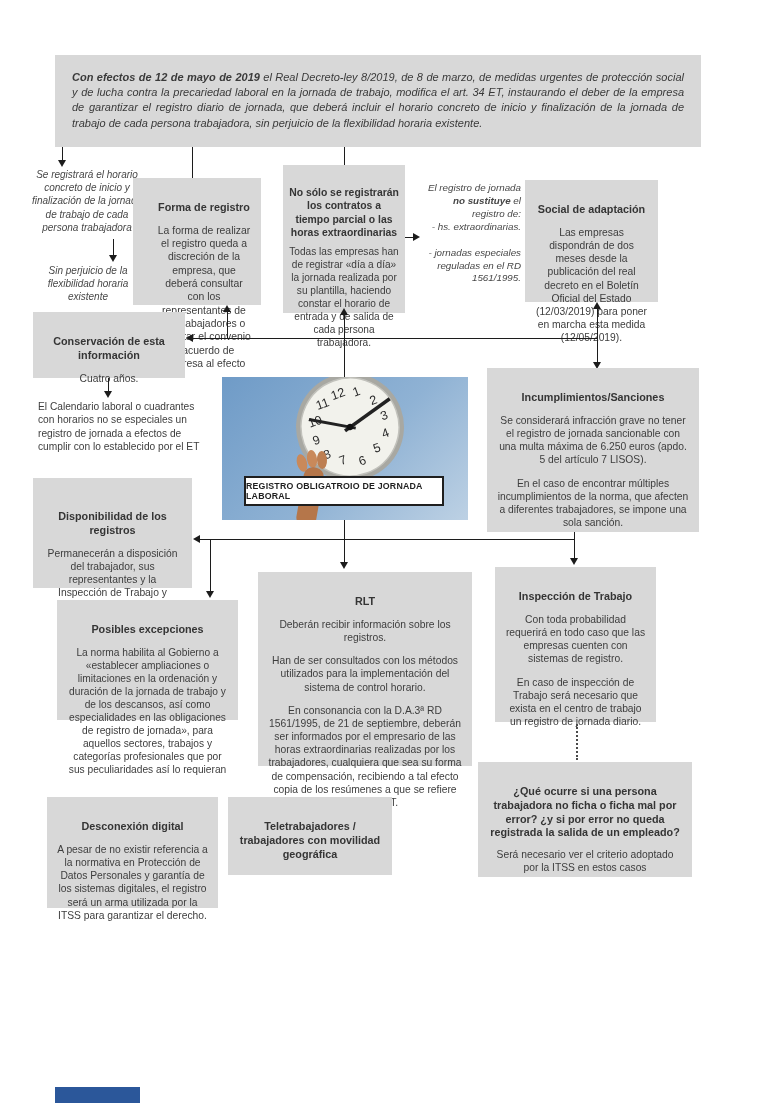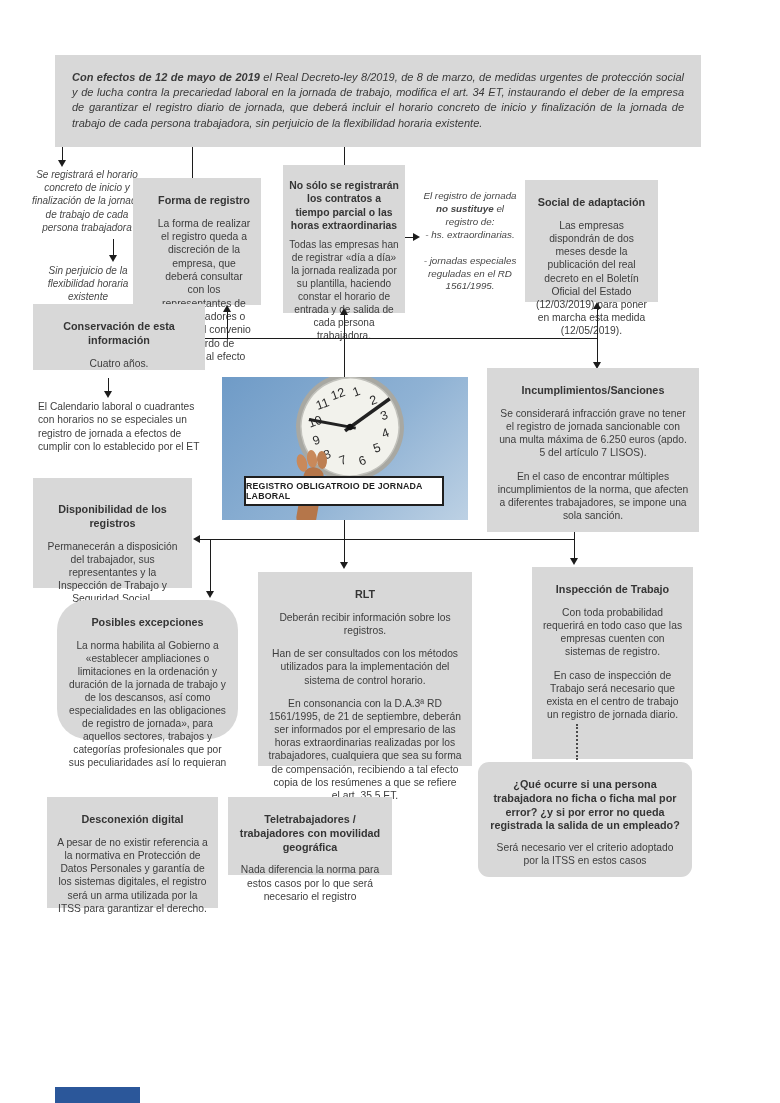--- a/index.html
+++ b/index.html
@@ -1,51 +1,51 @@
 <!DOCTYPE html>
 <html><head>
 <meta charset="utf-8">
 <style>
   html,body{margin:0;padding:0;background:#ffffff;}
   #canvas{position:relative;width:780px;height:1103px;background:#ffffff;
           font-family:"Liberation Sans",sans-serif;color:#3d3d3d;overflow:hidden;}
   .box{position:absolute;background:#d8d8d8;color:#3d3d3d;text-align:center;
        padding:9px 10px;box-sizing:border-box;font-size:10.3px;line-height:1.28;}
-  .box h3{font-size:10.8px;margin:7px 0 9px;font-weight:bold;color:#353535;}
+  .box h3{font-size:10.8px;margin:14px 0 9px;font-weight:bold;color:#353535;}
   .box p{margin:0 0 10px;}
   .box p:last-child{margin-bottom:0;}
   .note{position:absolute;font-style:italic;color:#474747;font-size:10px;line-height:1.32;}
   .plain{position:absolute;color:#3d3d3d;font-size:10.2px;line-height:1.32;}
   .line{position:absolute;background:#1c1c1c;}
   .vline{width:1.4px;}
   .hline{height:1.4px;}
   .ah{position:absolute;width:0;height:0;}
   .ah-up{border-left:4.5px solid transparent;border-right:4.5px solid transparent;border-bottom:7px solid #1c1c1c;}
   .ah-down{border-left:4.5px solid transparent;border-right:4.5px solid transparent;border-top:7px solid #1c1c1c;}
   .ah-left{border-top:4.5px solid transparent;border-bottom:4.5px solid transparent;border-right:7px solid #1c1c1c;}
   .dotted{position:absolute;width:0;border-left:2px dotted #4a4a4a;}
   #header-box{left:55px;top:55px;width:646px;height:92px;background:#d8d8d8;position:absolute;
               box-sizing:border-box;padding:15px 17px;font-size:11px;line-height:1.38;
               font-style:italic;text-align:justify;color:#3a3a3a;}
   #header-box b{font-weight:bold;}
   #note-horario{left:27px;top:168px;width:120px;text-align:center;}
   #note-perjuicio{left:38px;top:264px;width:100px;text-align:center;}
-  #note-sustituye{left:419px;top:190px;width:102px;font-size:9.8px;text-align:center;}
+  #note-sustituye{left:419px;top:182px;width:102px;font-size:9.8px;text-align:right;}
   #note-calendario{left:38px;top:400px;width:172px;text-align:left;}
   #box-forma{left:133px;top:178px;width:128px;height:127px;font-size:10.4px;padding-left:24px;}
   #box-nosolo{left:283px;top:165px;width:122px;height:148px;font-size:10.1px;padding:7px 6px;}
   #box-nosolo h3{font-size:10.4px;margin-bottom:7px;}
   #box-plazo{left:525px;top:180px;width:133px;height:122px;}
-  #box-conservacion{left:33px;top:304px;width:172px;height:66px;}
+  #box-conservacion{left:33px;top:312px;width:152px;height:66px;}
   #box-incumplimientos{left:487px;top:368px;width:212px;height:164px;text-align:center;}
   #box-disponibilidad{left:33px;top:478px;width:159px;height:110px;padding-top:18px;}
   #box-rlt{left:258px;top:572px;width:214px;height:194px;font-size:10.3px;}
-  #box-inspeccion{left:532px;top:567px;width:161px;height:192px;}
-  #box-posibles{left:57px;top:600px;width:181px;height:139px;font-size:10.2px;border-radius:30px;}
-  #box-queocurre{left:478px;top:762px;width:214px;height:115px;border-radius:11px;}
+  #box-inspeccion{left:495px;top:567px;width:161px;height:155px;}
+  #box-posibles{left:57px;top:600px;width:181px;height:120px;font-size:10.2px;}
+  #box-queocurre{left:478px;top:762px;width:214px;height:115px;}
   #box-queocurre h3{margin-bottom:8px;}
   #box-desconexion{left:47px;top:797px;width:171px;height:111px;}
   #box-teletrabajadores{left:228px;top:797px;width:164px;height:78px;}
   
   #photo{position:absolute;left:222px;top:377px;width:246px;height:143px;overflow:hidden;
          background:linear-gradient(135deg,#6f9bc7 0%,#8fb2d4 55%,#bdd1e4 100%);}
   #caption-box{position:absolute;left:22px;top:99px;width:200px;height:30px;background:#ffffff;
                border:2px solid #1f1f1f;box-sizing:border-box;display:flex;align-items:center;
                justify-content:center;font-size:8.8px;font-weight:bold;color:#1f1f1f;
                letter-spacing:.2px;text-align:left;}
@@ -191,18 +191,17 @@
     <p>Será necesario ver el criterio adoptado por la ITSS en estos casos</p>
   </div>
 
   <div class="box" id="box-desconexion">
     <h3>Desconexión digital</h3>
     <p>A pesar de no existir referencia a la normativa en Protección de Datos Personales y garantía de los sistemas digitales, el registro será un arma utilizada por la ITSS para garantizar el derecho.</p>
   </div>
 
   <div class="box" id="box-teletrabajadores">
     <h3>Teletrabajadores / trabajadores con movilidad geográfica</h3>
-    <p>Nada diferencia la norma para estos casos por lo que será necesario el registro</p>
   </div>
 
   <div id="logo-fragment"></div>
 
 </div>
 
 </body></html>

